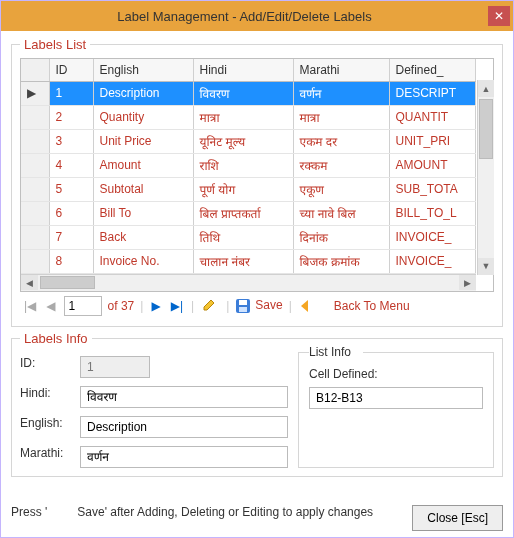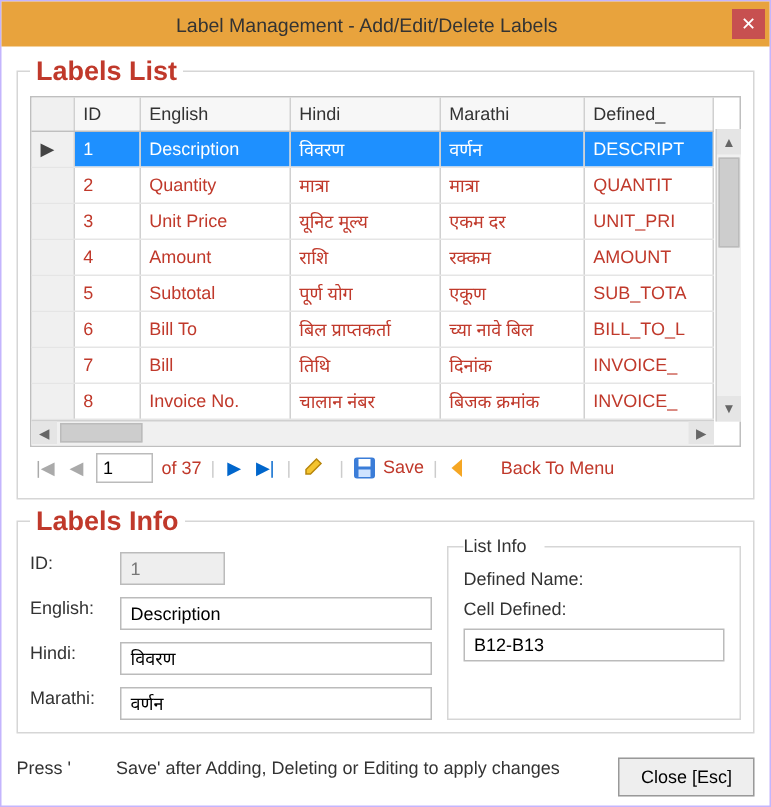--- a/index.html
+++ b/index.html
@@ -49,23 +49,22 @@
     flex-direction: column;
     gap: 4px;
   }
   fieldset.group {
     border: 1px solid #d6d6d6;
     margin: 0;
     padding: 6px 8px 8px 8px;
   }
   fieldset.group > legend {
     color: #c0392b;
-    font-size: 18px;
+    font-size: 13px;
     padding: 0 4px;
-    font-weight: bold;
   }
   
   .grid-wrap {
     border: 1px solid #bfbfbf;
     background: #fff;
   }
   table.grid {
     width: 100%;
     border-collapse: collapse;
     table-layout: fixed;
@@ -242,21 +241,21 @@
                   <td class="rowhdr"></td>
                   <td>6</td>
                   <td>Bill To</td>
                   <td>बिल प्राप्तकर्ता</td>
                   <td>च्या नावे बिल</td>
                   <td>BILL_TO_L</td>
                 </tr>
                 <tr>
                   <td class="rowhdr"></td>
                   <td>7</td>
-                  <td>Bill</td>
+                  <td>Back</td>
                   <td>तिथि</td>
                   <td>दिनांक</td>
                   <td>INVOICE_</td>
                 </tr>
                 <tr>
                   <td class="rowhdr"></td>
                   <td>8</td>
                   <td>Invoice No.</td>
                   <td>चालान नंबर</td>
                   <td>बिजक क्रमांक</td>
@@ -316,35 +315,34 @@
 
     <fieldset class="group">
       <legend>Labels Info</legend>
       <div class="info-row">
         <div class="left-fields">
           <div class="field">
             <label>ID:</label>
             <input disabled="" style="max-width: 70px;" value="1">
           </div>
           <div class="field">
+            <label>Hindi:</label>
+            <input value="विवरण" style="">
+          </div>
+          <div class="field">
             <label>English:</label>
             <input value="Description" style="">
-          </div>
-          <div class="field">
-            <label>Hindi:</label>
-            <input value="विवरण" style="">
           </div>
           <div class="field">
             <label>Marathi:</label>
             <input value="वर्णन" style="">
           </div>
         </div>
         <div class="cell-info">
           <span class="lab" style="margin:-16px 0 2px 0; background:#fff; width:54px;">List Info</span>
-          <span class="lab">Defined Name:</span>
           <span class="lab">Cell Defined:</span>
           <input value="B12-B13" style="">
         </div>
       </div>
     </fieldset>
   </div>
 
   <div class="footer">
     <span class="hint" style="white-space:pre">Press '         Save' after Adding, Deleting or Editing to apply changes</span>
     <button class="close-big">Close [Esc]</button>

